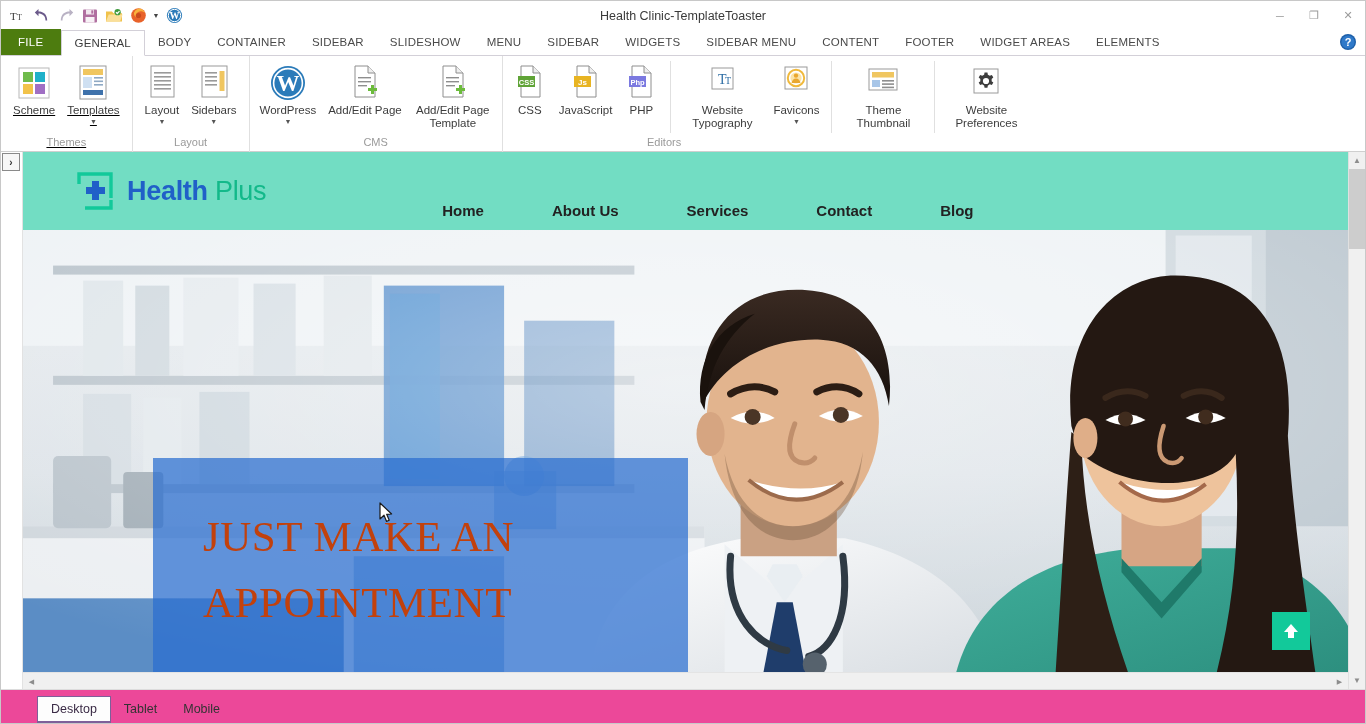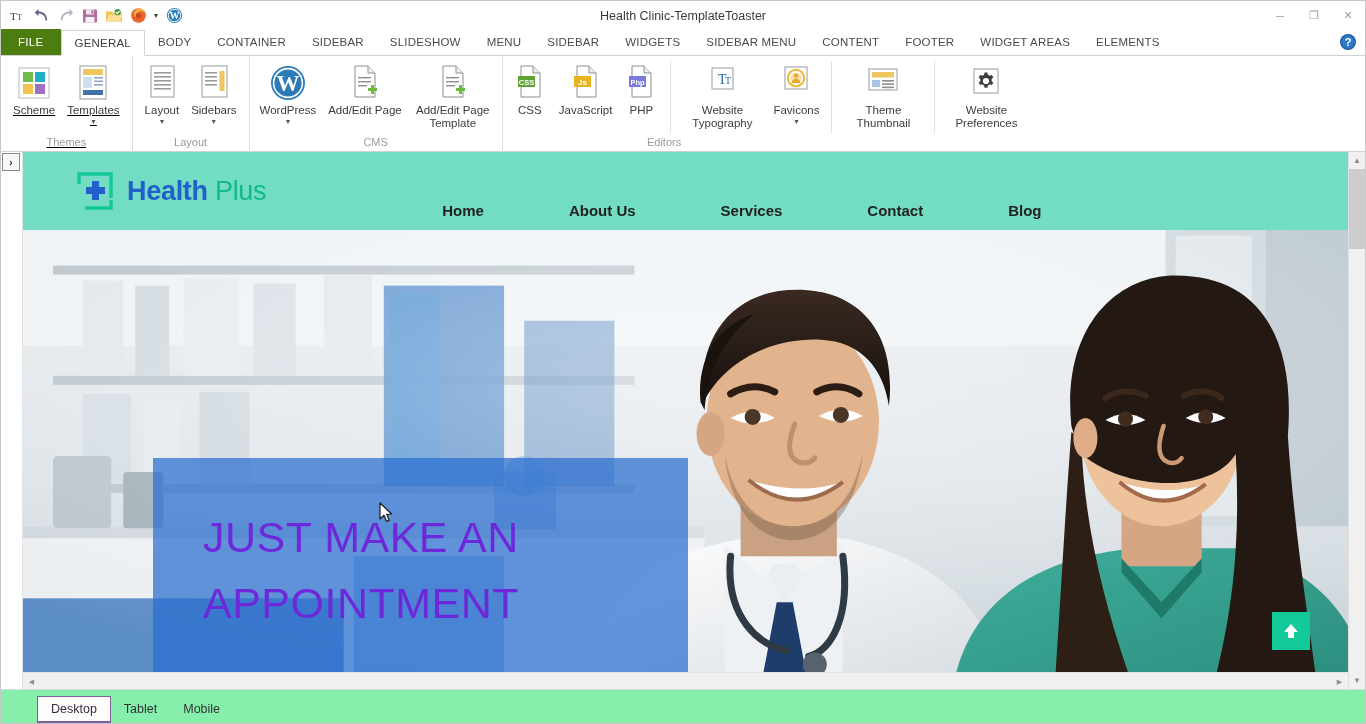--- a/index.html
+++ b/index.html
@@ -153,21 +153,21 @@
     background: #72ddc3;
     display: flex; align-items: center;
     padding-left: 52px;
     position: relative;
   }
   .logo { display: flex; align-items: center; gap: 10px; justify-content: flex-end; }
   .logo-mark { width: 42px; height: 42px; position: relative; }
   .logo-text { font-size: 27px; font-weight: bold; letter-spacing: -.3px; }
   .logo-text .t1 { color: #2060c8; }
   .logo-text .t2 { color: #13b98a; font-weight: normal; }
-  .site-nav { display: flex; gap: 17px; margin-left: 142px; margin-top: 39px; }
+  .site-nav { display: flex; gap: 0; margin-left: 142px; margin-top: 39px; }
   .nav-item {
     font-size: 15px; font-weight: bold; color: #222;
     padding: 0 34px;
     white-space: nowrap;
   }
 
   
   .hero {
     position: absolute; top: 78px; left: 0; right: 0; bottom: 0;
     overflow: hidden;
@@ -175,25 +175,25 @@
   .hero-photo { position: absolute; inset: 0; }
   .caption-box {
     position: absolute;
     left: 130px; top: 228px;
     width: 535px; height: 215px;
     background: rgba(41,109,208,0.72);
     padding: 46px 30px 0 50px;
     overflow: hidden;
   }
   .caption-text {
-    color: #6d28d9;
+    color: #c2410c;
     font-size: 43px;
     line-height: 66px;
     letter-spacing: .5px;
-    font-family: Liberation Sans, sans-serif;
+    font-family: Liberation Serif, serif;
   }
   .totop {
     position: absolute; right: 38px; bottom: 22px;
     width: 38px; height: 38px;
     background: #12c99a;
     display: flex; align-items: center; justify-content: center;
   }
   .cursor-arrow { position: absolute; left: 356px; top: 272px; z-index: 20; }
 
   
@@ -219,21 +219,21 @@
     border-top: 1px solid #e4e4e4;
     display: flex; align-items: stretch;
   }
   .hscroll .sb-arrow { width: 17px; height: 17px; }
   .hscroll .sb-track { flex: 1; position: relative; background: #f0f0f0; }
   .hscroll .sb-thumb { position: absolute; top:0; bottom:0; left: 0; width: 98%; background: #f0f0f0; }
 
   
   .device-bar {
     height: 34px; min-height: 34px;
-    background: #86efac;
+    background: #ec4899;
     border-top: 1px solid #dcdcdc;
     display: flex; align-items: flex-end;
     padding-left: 36px;
   }
   .dtab {
     font-size: 12.5px; color: #333;
     padding: 5px 13px 6px 13px;
     height: 27px;
     display: flex; align-items: center;
   }

